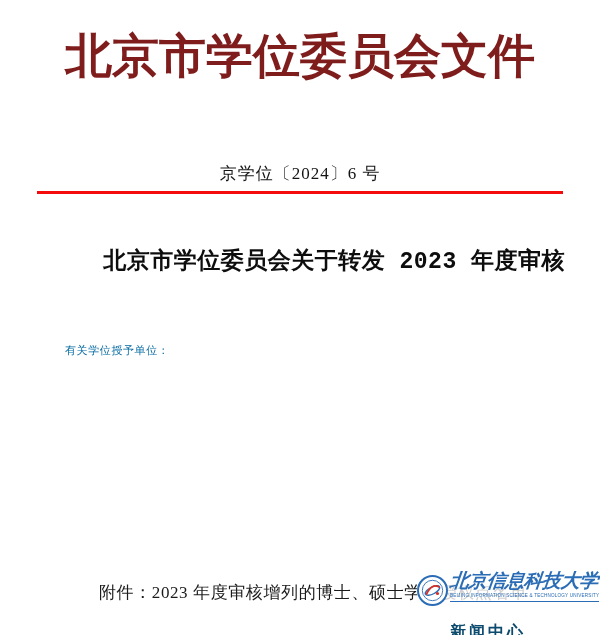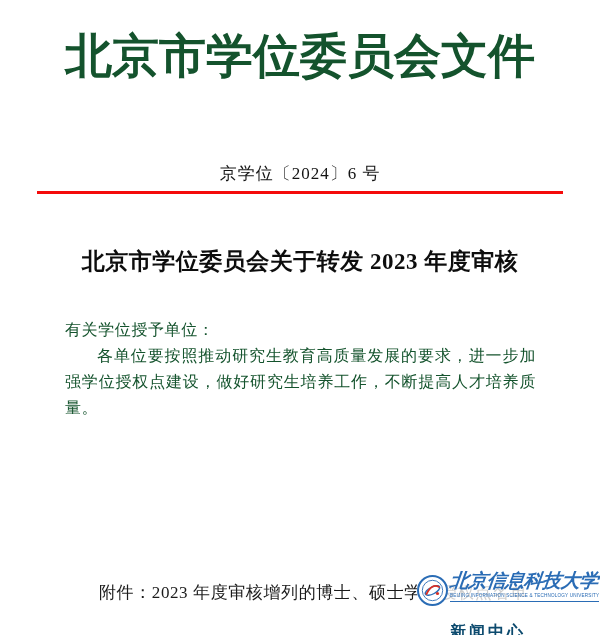--- a/index.html
+++ b/index.html
@@ -11,21 +11,21 @@
     position:relative;
     overflow:hidden;
   }
   .page{position:relative;width:600px;height:635px;background:#fff;}
 
   
   .masthead{
     position:absolute;top:26px;left:0;width:600px;
     text-align:center;
     font-size:47px;font-weight:bold;
-    color:#14532d;
+    color:#7f1d1d;
     letter-spacing:0px;
     line-height:60px;
     white-space:nowrap;
   }
 
   
   .doc-number{
     position:absolute;top:162px;left:0;width:600px;
     text-align:center;
     font-size:17px;color:#141414;
@@ -34,30 +34,31 @@
 
   
   .red-rule{
     position:absolute;top:191px;left:37px;width:526px;height:3px;
     background:#f40b0b;
   }
 
   
   .doc-title{
     position:absolute;top:246px;left:35px;width:530px;
-    text-align:center;
+    text-align:right;
     font-size:23px;font-weight:bold;color:#0d0d0d;
     line-height:32px;
     letter-spacing:0.5px;
+    font-family:Liberation Mono, monospace;
   }
 
   
   .body-text{
-    position:absolute;top:317px;left:65px;width:471px;
-    font-size:16px;line-height:26px;color:#14532d;
+    position:absolute;top:337px;left:65px;width:471px;
+    font-size:11px;line-height:26px;color:#0369a1;
     text-align:justify;
     letter-spacing:0.6px;
   }
   .body-text p{margin:0;}
   .body-text p.indent{text-indent:2em;}
 
   
   .attachment{
     position:absolute;top:581px;left:65px;width:520px;
     font-size:17px;color:#1b1b1b;
@@ -109,21 +110,20 @@
   <div class="doc-number">京学位〔2024〕6 号</div>
 
   <div class="red-rule"></div>
 
   <div class="doc-title">
     <div>北京市学位委员会关于转发 2023 年度审核</div>
   </div>
 
   <div class="body-text">
     <p>有关学位授予单位：</p>
-    <p class="indent">各单位要按照推动研究生教育高质量发展的要求，进一步加强学位授权点建设，做好研究生培养工作，不断提高人才培养质量。</p>
   </div>
 
   <div class="attachment">附件：2023 年度审核增列的博士、硕士学位授权点名单</div>
 
   <div class="watermark">
     <span class="emblem">
       <svg width="31" height="31" viewBox="0 0 31 31">
         <circle cx="15.5" cy="15.5" r="14.5" fill="#ffffff" stroke="#2a6cb5" stroke-width="2"></circle>
         <circle cx="15.5" cy="15.5" r="10.2" fill="#ffffff" stroke="#2a6cb5" stroke-width="0.9"></circle>
         <ellipse cx="15.5" cy="15.5" rx="8" ry="3.4" fill="none" stroke="#2a6cb5" stroke-width="1.4" transform="rotate(-28 15.5 15.5)"></ellipse>

